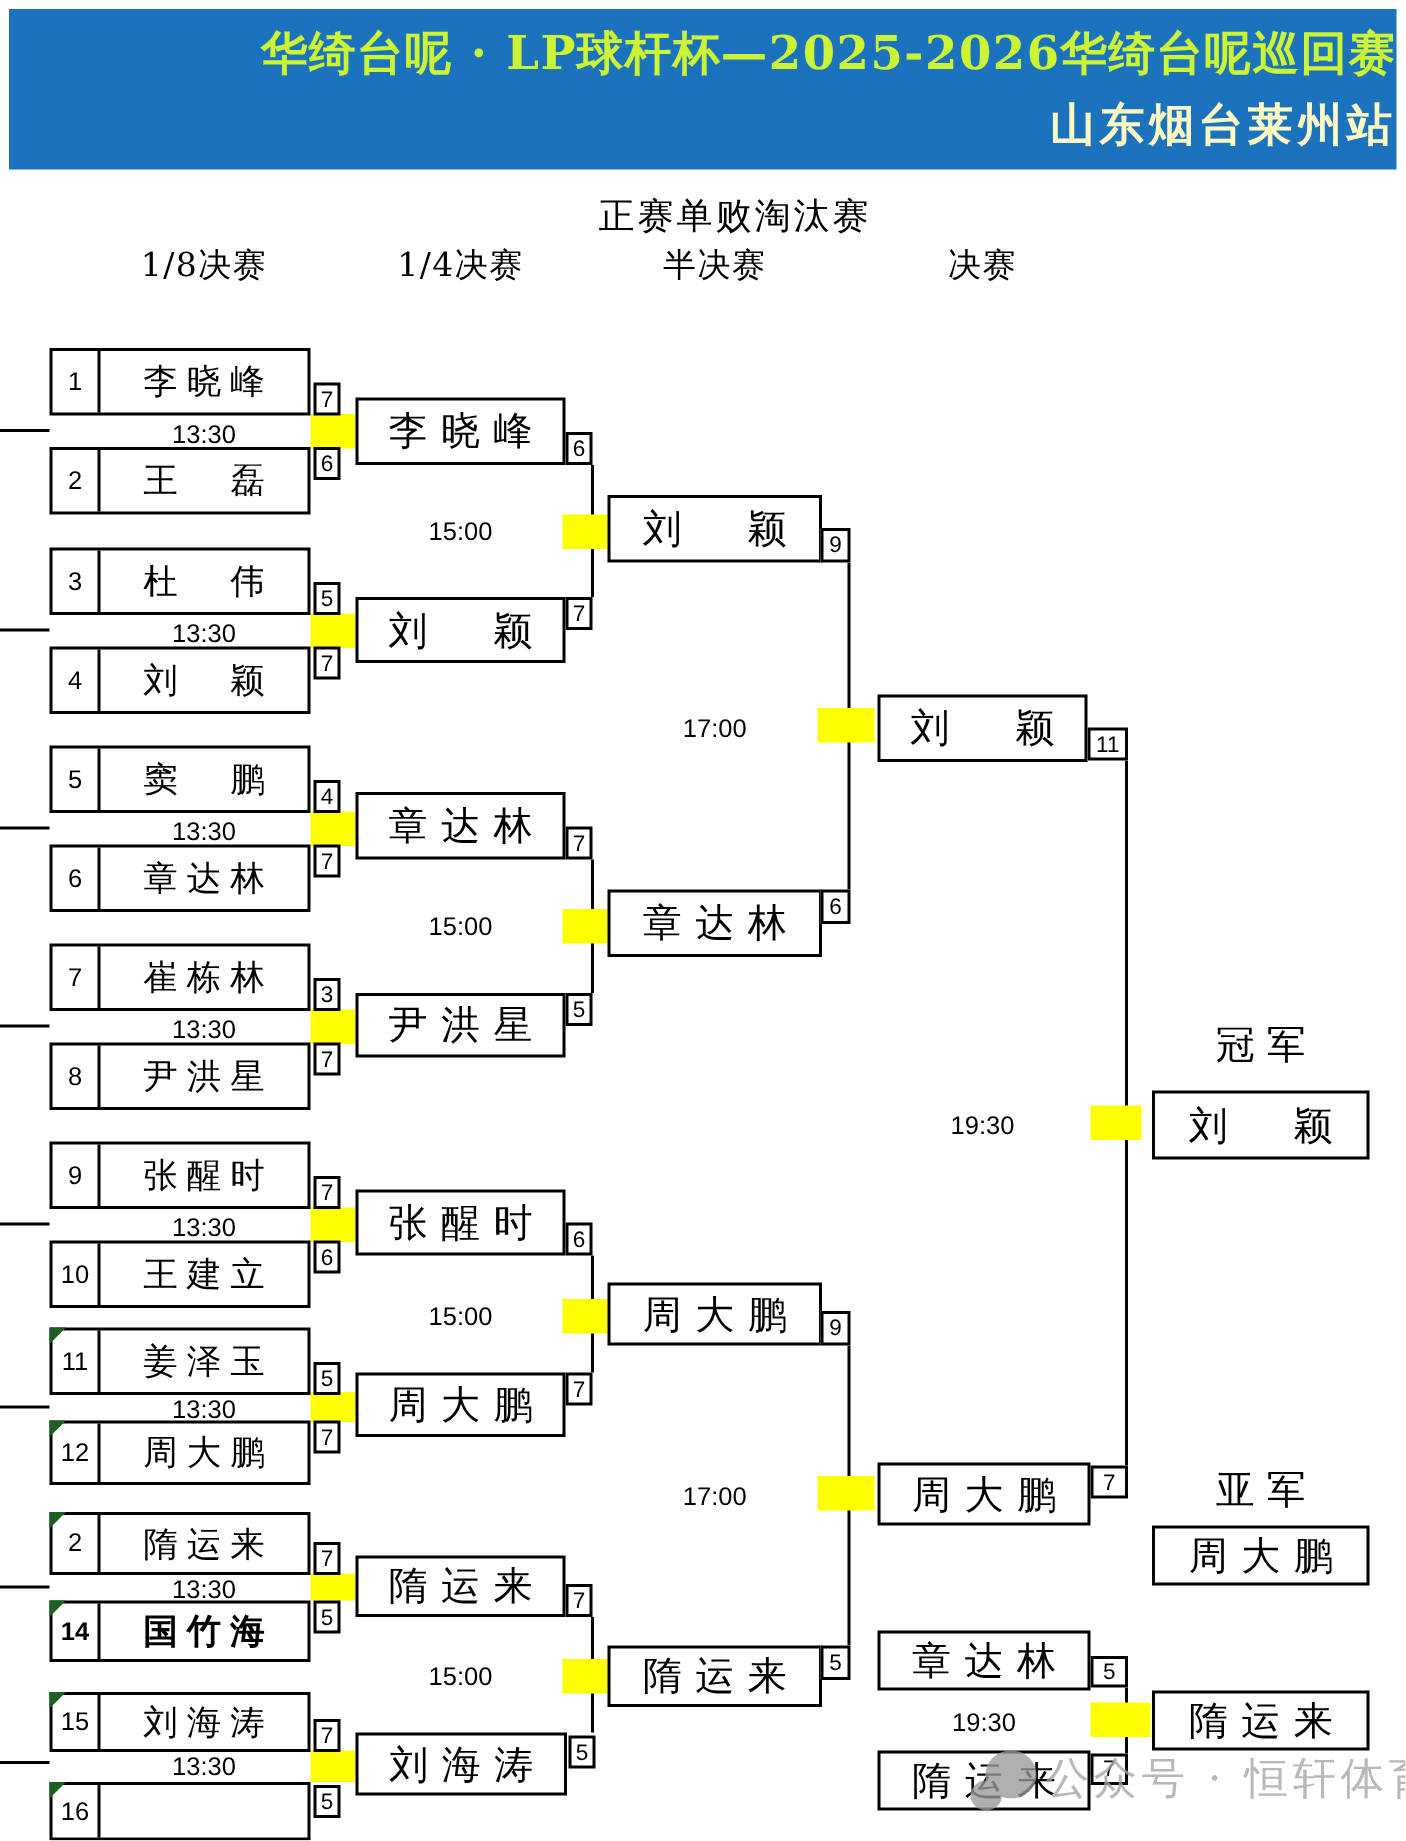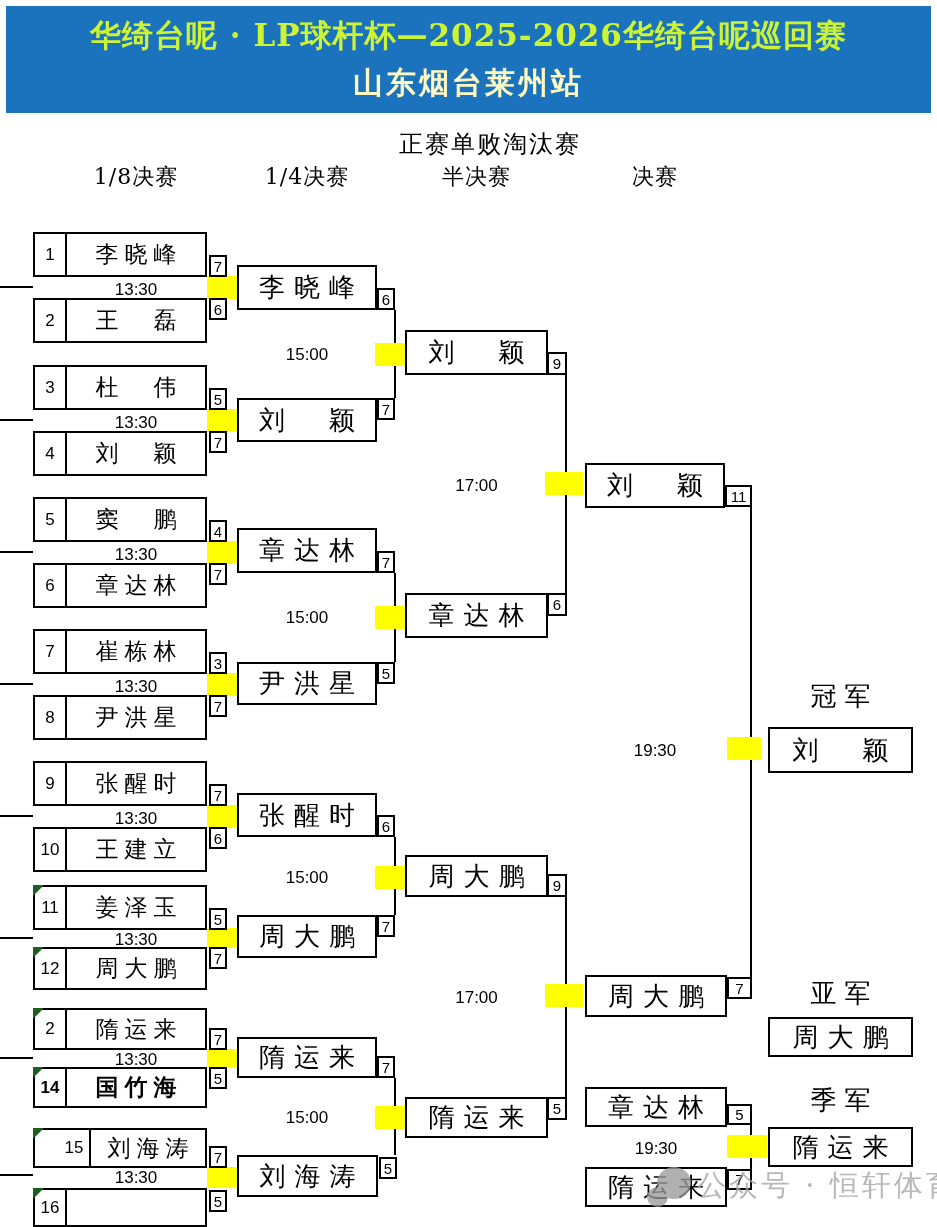--- a/index.html
+++ b/index.html
@@ -1,20 +1,20 @@
 <!DOCTYPE html>
 <html><head>
 <meta charset="utf-8">
 <style>
   html,body{margin:0;padding:0;background:#fff;}
   *{box-sizing:border-box;}
   #stage{position:relative;width:937px;height:1227px;background:#fff;overflow:hidden;
          font-family:"Liberation Sans",sans-serif;color:#000;}
   .header{position:absolute;left:6px;top:6px;width:925px;height:107px;background:#1a73bc;
-          display:flex;flex-direction:column;align-items:center;justify-content:center;}
+          display:flex;flex-direction:column;align-items:flex-end;justify-content:center;}
   .h1{font-family:"DejaVu Serif",serif;font-weight:bold;font-size:31px;color:#cdf335;letter-spacing:1px;white-space:nowrap;}
   .h2{font-family:"DejaVu Serif",serif;font-weight:bold;font-size:30px;color:#fef9c3;letter-spacing:3px;margin-top:6px;}
   .subtitle{position:absolute;left:320px;top:128px;width:340px;text-align:center;
             font-family:"DejaVu Serif",serif;font-size:24px;letter-spacing:2px;}
   .rlbl{position:absolute;top:162px;text-align:center;font-family:"DejaVu Serif",serif;font-size:22px;letter-spacing:1px;}
   .pbox{position:absolute;left:33px;width:174px;border:2px solid #000;background:#fff;display:flex;z-index:3;}
   .seed{width:32px;border-right:2px solid #000;display:flex;align-items:center;justify-content:center;
         font-size:17px;font-family:"Liberation Sans",sans-serif;}
   .pname{flex:1;display:flex;align-items:center;justify-content:center;
          font-family:"DejaVu Serif",serif;font-size:23px;letter-spacing:6px;text-indent:6px;white-space:nowrap;}
@@ -148,21 +148,21 @@
   <div class="score" style="left:209px;top:1028px;">7</div>
   <div class="time" style="left:65px;top:1050px;width:142px;">13:30</div>
   <div class="yy" style="left:207px;top:1049px;width:30px;height:18px;"></div>
   <div class="pbox" style="top:1067px;height:41px;font-weight:bold;">
     <i class="corner"></i>
     <div class="seed">14</div>
     <div class="pname">国竹海</div>
   </div>
   <div class="score" style="left:209px;top:1067px;">5</div>
 
-  <div class="pbox" style="top:1128px;height:40px;padding-left:24px;">
+  <div class="pbox" style="top:1128px;height:40px;">
     <i class="corner"></i>
     <div class="seed">15</div>
     <div class="pname">刘海涛</div>
   </div>
   <div class="score" style="left:209px;top:1146px;">7</div>
   <div class="time" style="left:65px;top:1168px;width:142px;">13:30</div>
   <div class="yy" style="left:207px;top:1167px;width:30px;height:21px;"></div>
   <div class="pbox" style="top:1188px;height:39px;">
     <i class="corner"></i>
     <div class="seed">16</div>
@@ -268,21 +268,20 @@
     </div>
   <div class="score" style="left:727px;top:1104px;width:25px;height:21px;">5</div>
   <div class="vl" style="left:750px;top:1125px;height:44px;"></div>
   <div class="time" style="left:585px;top:1139px;width:142px;">19:30</div>
   <div class="yy" style="left:727px;top:1135px;width:40px;height:23px;"></div>
   <div class="wbox" style="left:585px;top:1167px;width:142px;height:40px;">
     <span class="wname">隋运来</span>
     </div>
   <div class="score" style="left:727px;top:1169px;width:25px;height:21px;">7</div>
 
-  <div class="rlabel" style="left:768px;top:1083px;width:145px;">季军</div>
   <div class="wbox" style="left:768px;top:1127px;width:145px;height:40px;">
     <span class="wname">隋运来</span>
     </div>
 
   <div class="wm">
     <span class="wm-logo">
         <i class="c1"></i>
         <i class="c2"></i>
       </span>
     <span class="wm-text">公众号 · 恒轩体育</span>

